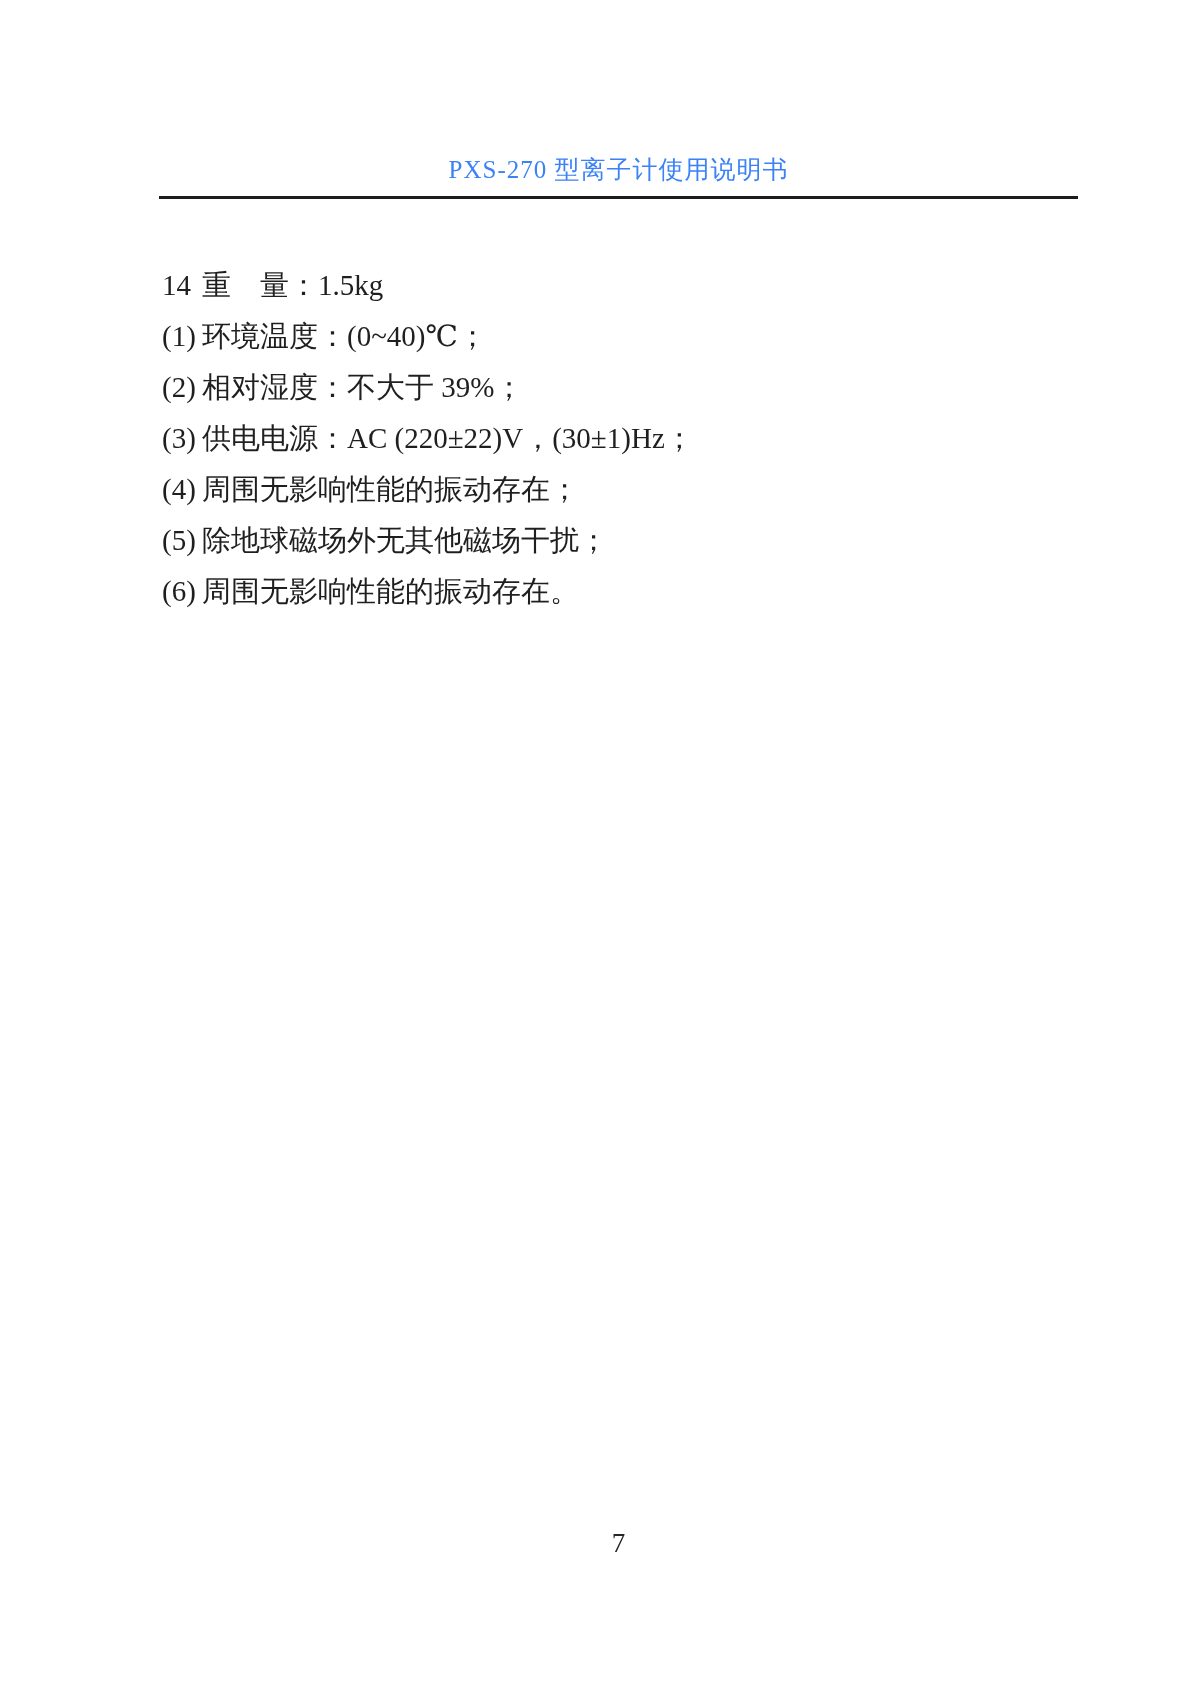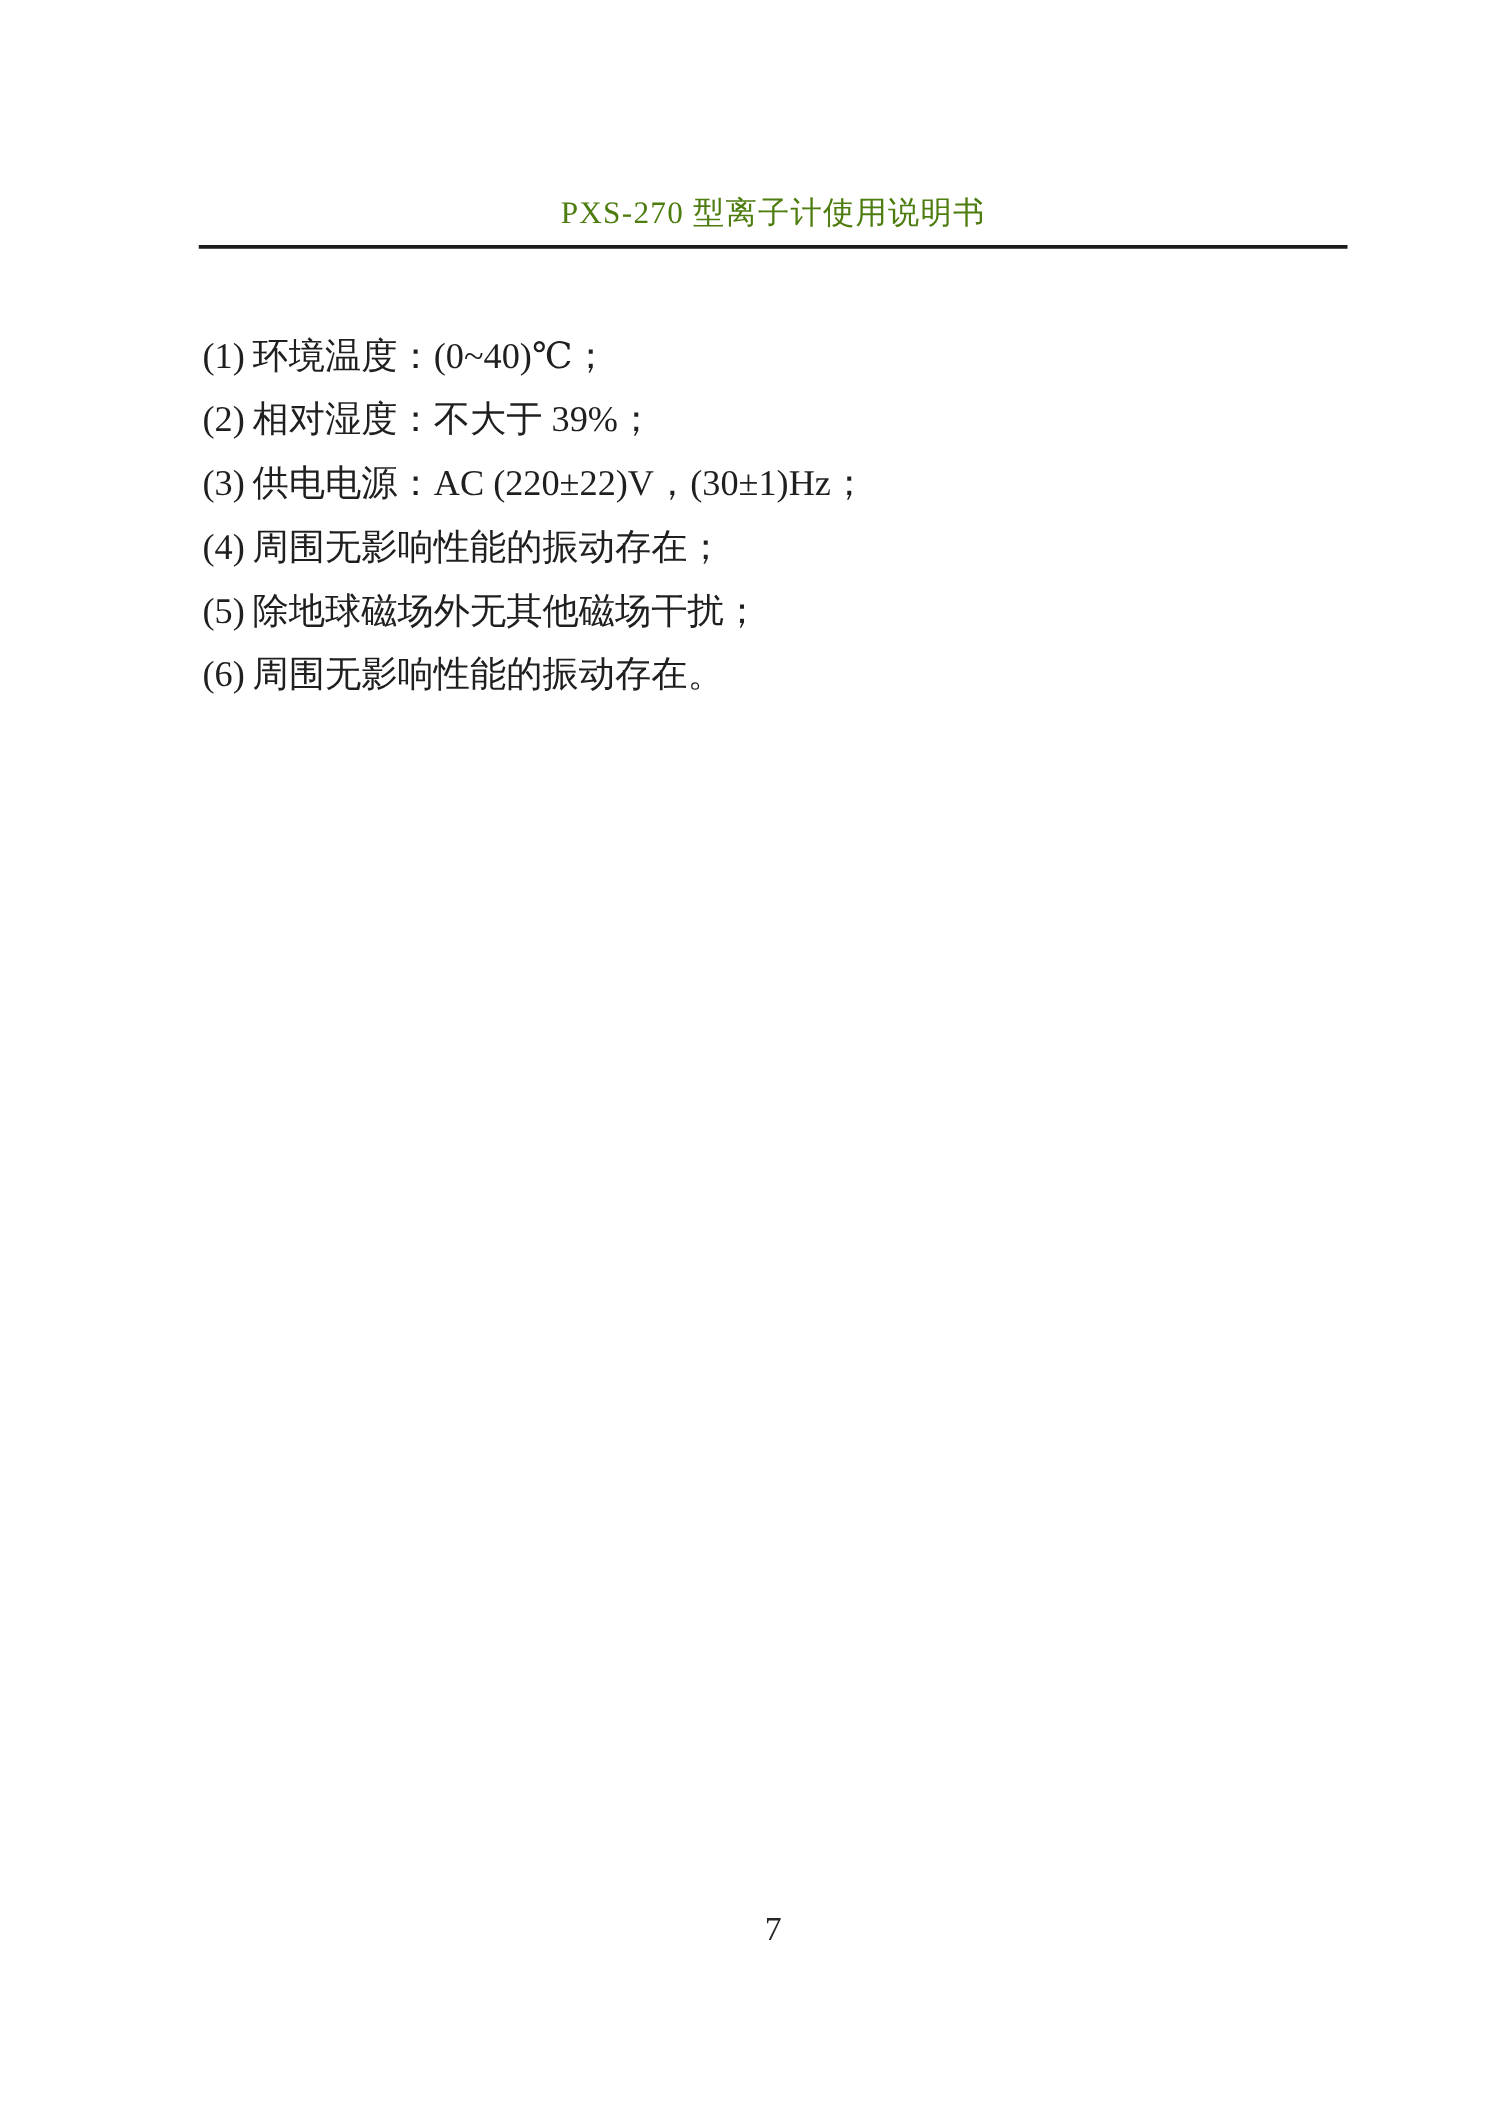--- a/index.html
+++ b/index.html
@@ -17,21 +17,21 @@
     overflow: hidden;
   }
   .header-title {
     position: absolute;
     left: 159px;
     top: 153px;
     width: 919px;
     text-align: center;
     font-size: 25px;
     letter-spacing: 1px;
-    color: #4d7c0f;
+    color: #3b82f6;
     white-space: nowrap;
   }
   .header-rule {
     position: absolute;
     left: 159px;
     top: 196px;
     width: 919px;
     height: 0;
     border-top: 3px solid #1c1c1c;
   }
@@ -69,20 +69,24 @@
 <body>
 
 <div class="page">
 
   <div class="header-title">PXS-270 型离子计使用说明书</div>
 
   <div class="header-rule"></div>
 
   <div class="content">
 
+    <div class="row">
+      <span class="marker">14</span>
+      <span class="item-text">重　量：1.5kg</span>
+    </div>
 
 
     <div class="row">
       <span class="marker">(1)</span>
       <span class="item-text">环境温度：(0~40)℃；</span>
     </div>
 
     <div class="row">
       <span class="marker">(2)</span>
       <span class="item-text">相对湿度：不大于 39%；</span>

